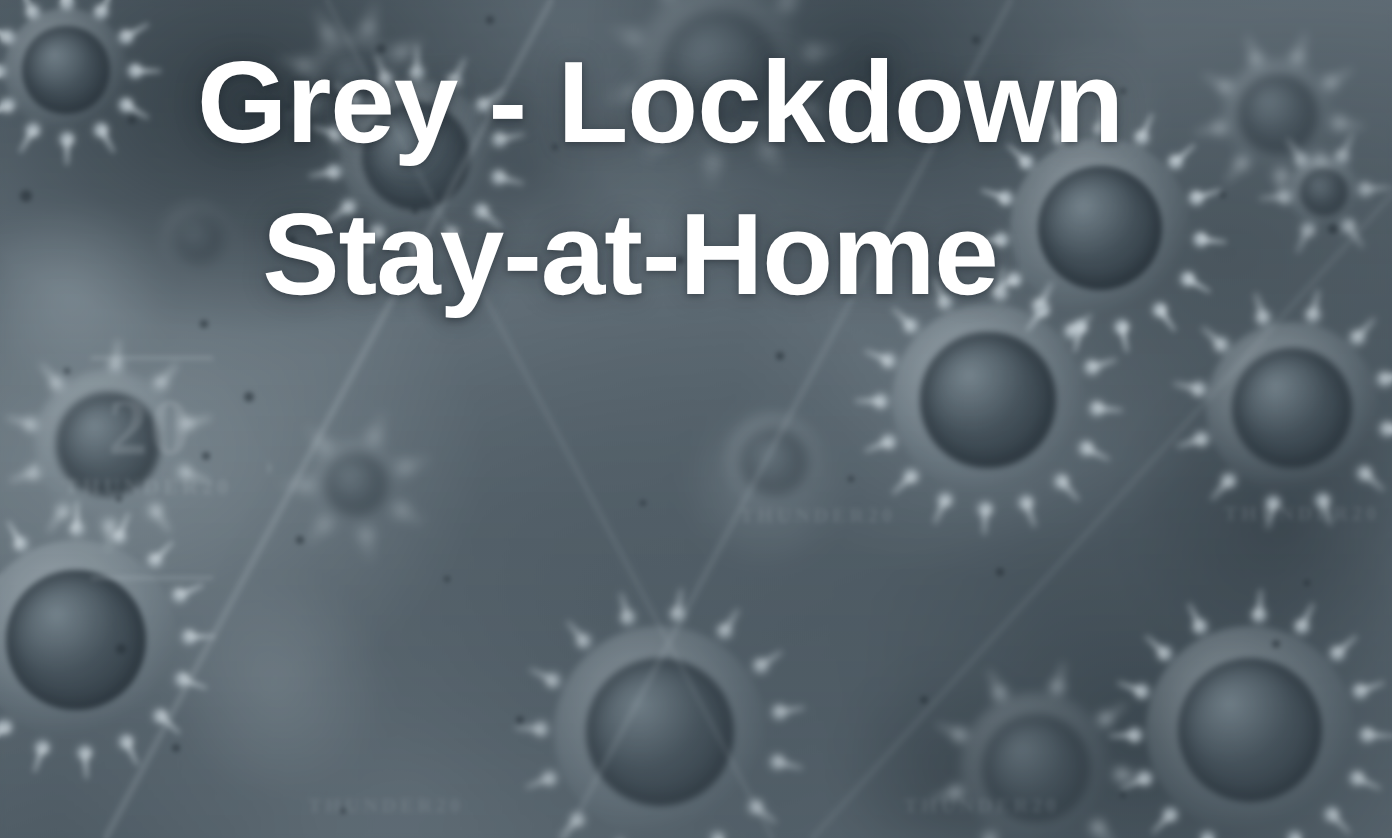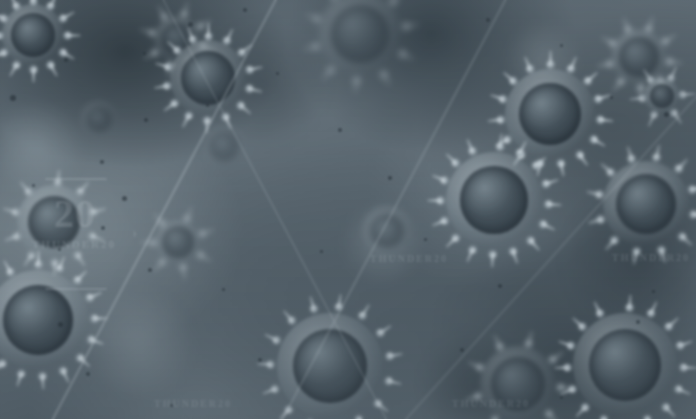--- a/index.html
+++ b/index.html
@@ -563,15 +563,17 @@
   </div>
 
   <div class="wm-small" id="wm-small-1">THUNDER20</div>
   <div class="wm-small" id="wm-small-2">THUNDER20</div>
   <div class="wm-small" id="wm-small-3">THUNDER20</div>
   <div class="wm-small" id="wm-small-4">THUNDER20</div>
 
   <div class="bg-layer" id="bg-veil"></div>
 
   <div id="headline">
+    <span class="headline-line" id="line-4">Grey - Lockdown</span>
+    <span class="headline-line" id="line-5">Stay-at-Home</span>
   </div>
 
 </div>
 
 </body></html>

